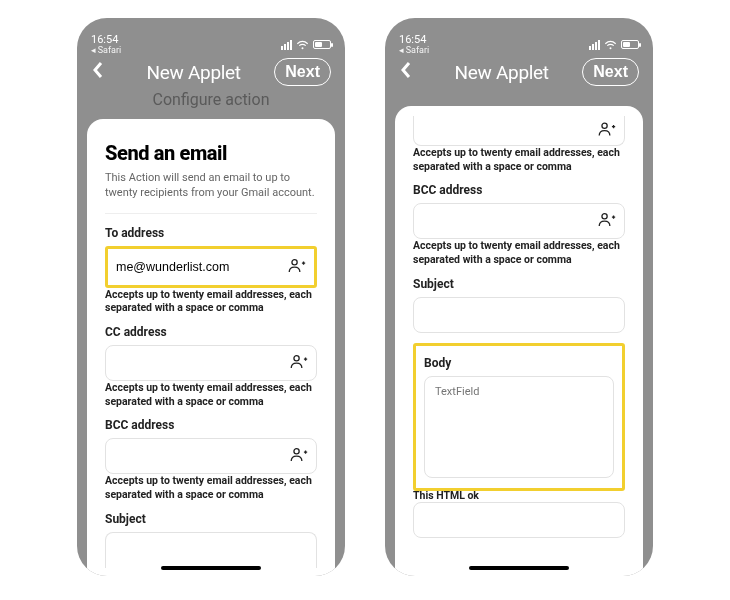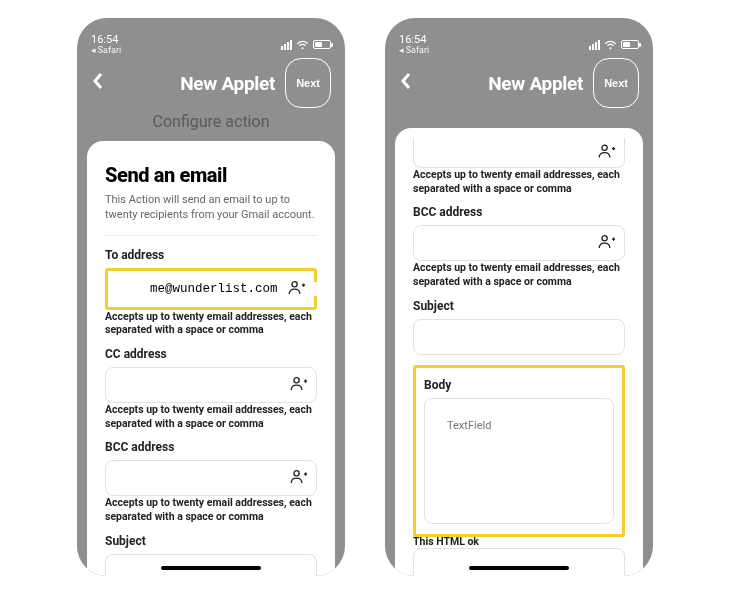--- a/index.html
+++ b/index.html
@@ -40,49 +40,49 @@
   .sig span:nth-child(1){height:4px;} .sig span:nth-child(2){height:6px;}
   .sig span:nth-child(3){height:8px;} .sig span:nth-child(4){height:10px;}
   .wifi-svg { width:13px; height:10px;}
   .batt { width:18px; height:9px; border:1px solid #fff; border-radius:2px; position:relative;}
   .batt::after { content:""; position:absolute; right:-3px; top:2px; width:2px; height:4px; background:#fff; border-radius:1px;}
   .batt i { position:absolute; left:1px; top:1px; bottom:1px; width:7px; background:#fff; border-radius:1px;}
   .header {
     display:flex; align-items:center; padding: 4px 14px 10px 14px; gap:10px;
   }
   .header .back { width:22px; color:#fff; }
-  .header .title { flex:1; text-align:right; color:#fff; font-weight:700; font-size:19px; letter-spacing:-.3px;}
+  .header .title { flex:1; text-align:center; color:#fff; font-weight:400; font-size:19px; letter-spacing:-.3px;}
   .header .next {
-    border:1.5px solid #fff; color:#fff; border-radius:16px; font-size:11px; font-weight:700;
-    padding:18px 10px; background:transparent;
+    border:1.5px solid #fff; color:#fff; border-radius:16px; font-size:16px; font-weight:700;
+    padding:4px 10px; background:transparent;
   }
   .sheet {
     background:#fff; border-radius:16px 16px 0 0; margin: 10px 10px 0 10px;
     flex:1; overflow:hidden; padding: 22px 18px 0 18px;
   }
   .subtle { color:#666; font-size:11px; line-height:1.35; }
   h2 { font-size:20px; font-weight:800; margin-bottom:6px; letter-spacing:-.4px;}
   .divider { border-top:1px solid #eee; margin:12px 0;}
   .label { font-size:12px; font-weight:700; color:#222; margin:10px 0 6px;}
   .field {
     border:1px solid #e2e2e2; border-radius:8px; height:36px;
     display:flex; align-items:center; padding:0 8px; font-size:12.5px;
     position:relative;
   }
-  .field input { border:none; outline:none; flex:1; font-size:12.5px; font-family:Liberation Mono, monospace;margin-left:34px;}
+  .field input { border:none; outline:none; flex:1; font-size:12.5px; font-family:Liberation Sans, sans-serif;}
   .addicon { position:absolute; right:8px; top:50%; transform:translateY(-50%); }
   .hint { font-size:10.5px; font-weight:700; color:#222; line-height:1.3;}
   .highlight-to { border:3px solid #f2cf2f; border-radius:3px;}
   .highlight-body { border:3px solid #f2cf2f; border-radius:3px;}
   textarea.bodyfield {
     border:none; outline:none; width:100%; height:88px; resize:none;
     font-size:11px; color:#888; font-family:inherit; padding:4px 6px;
   }
   .textarea-wrap {
-    border:1px solid #e2e2e2; border-radius:8px; padding:16px;
+    border:1px solid #e2e2e2; border-radius:8px; padding:4px;
   }
   .home-indicator {
     position:absolute; bottom:6px; left:50%; transform:translateX(-50%);
     width:100px; height:4px; border-radius:3px; background:#000;
   }
   .phone2 .sheet { padding-top:10px; }
   .phone2 .addicon-only {
     display:flex; justify-content:flex-end; border:1px solid #e2e2e2;
     border-radius:0 0 8px 8px; border-top:none; height:30px; align-items:center; padding:0 8px;
   }

